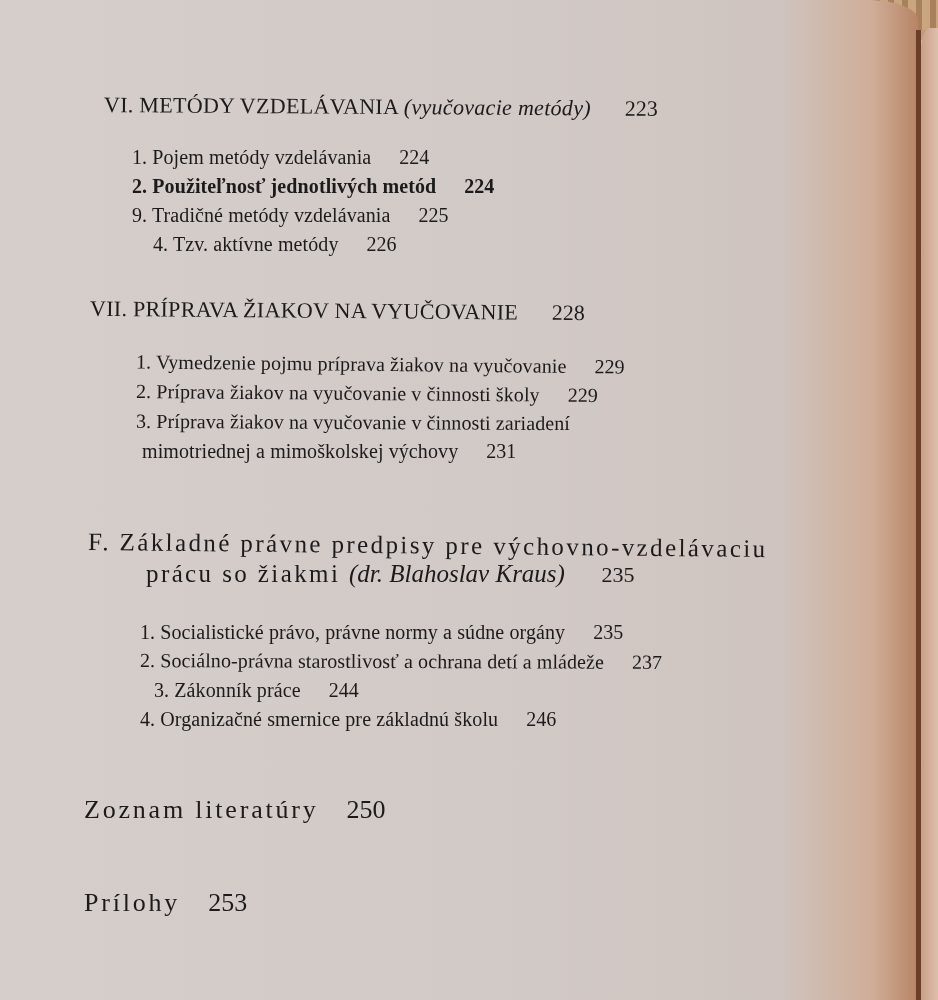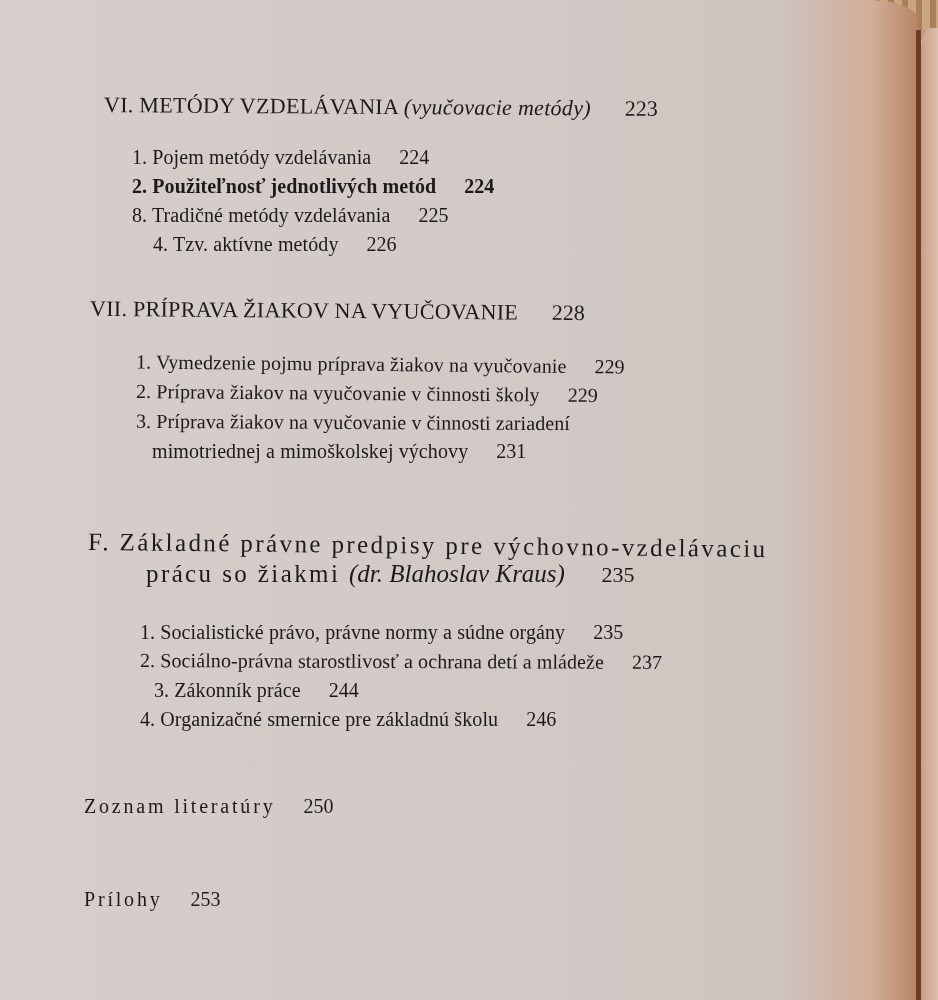--- a/index.html
+++ b/index.html
@@ -28,21 +28,21 @@
     border-top-left-radius: 10px 20px;
   }
   .texture {
     position: absolute; left: 860px; top: 0; width: 78px; height: 30px;
     background: repeating-linear-gradient(90deg, #a8805a 0 6px, #c9a680 6px 14px);
   }
   .line { position: absolute; white-space: nowrap; font-family: "Liberation Serif", "DejaVu Serif", serif; }
   .chap { font-size: 22px; letter-spacing: 0.3px; }
   .item { font-size: 20px; letter-spacing: 0.1px; }
   .part { font-size: 25px; letter-spacing: 2.4px; }
-  .end  { font-size: 20px; letter-spacing: 2.8px; }
+  .end  { font-size: 26px; letter-spacing: 2.8px; }
   .pg   { margin-left: 28px; letter-spacing: 0; }
   .it   { font-style: italic; }
 </style>
 </head>
 <body>
 
 <div class="bg-top"></div>
 <div class="texture"></div>
 <div class="next-page"></div>
 <div class="page"></div>
@@ -53,40 +53,40 @@
   <span class="it">(vyučovacie metódy)</span>
   <span class="pg">223</span>
 </div>
 <div class="line item" style="left:132px;top:146px;">
   <span>1. Pojem metódy vzdelávania</span><span class="pg">224</span>
 </div>
 <div class="line item" style="left:132px;top:175px;font-weight:bold;">
   <span>2. Použiteľnosť jednotlivých metód</span><span class="pg">224</span>
 </div>
 <div class="line item" style="left:132px;top:204px;">
-  <span>8. Tradičné metódy vzdelávania</span><span class="pg">225</span>
+  <span>9. Tradičné metódy vzdelávania</span><span class="pg">225</span>
 </div>
 <div class="line item" style="left:132px;top:233px;margin-left:21px;">
   <span>4. Tzv. aktívne metódy</span><span class="pg">226</span>
 </div>
 
 <div class="line chap" style="left:90px;top:298px;transform:rotate(0.5deg);">
   <span>VII. PRÍPRAVA ŽIAKOV NA VYUČOVANIE</span>
   <span class="pg">228</span>
 </div>
 <div class="line item" style="left:136px;top:353px;transform:rotate(0.6deg);">
   <span>1. Vymedzenie pojmu príprava žiakov na vyučovanie</span><span class="pg">229</span>
 </div>
 <div class="line item" style="left:136px;top:382px;transform:rotate(0.5deg);">
   <span>2. Príprava žiakov na vyučovanie v činnosti školy</span><span class="pg">229</span>
 </div>
 <div class="line item" style="left:136px;top:411px;transform:rotate(0.3deg);">
   <span>3. Príprava žiakov na vyučovanie v činnosti zariadení</span>
 </div>
-<div class="line item" style="left:152px;top:440px;">
+<div class="line item" style="left:142px;top:440px;">
   <span>mimotriednej a mimoškolskej výchovy</span><span class="pg">231</span>
 </div>
 
 <div class="line part" style="left:88px;top:528px;transform:rotate(0.6deg);transform-origin:left center;">
   <span>F. Základné právne predpisy pre výchovno-vzdelávaciu</span>
 </div>
 <div class="line part" style="left:146px;top:560px;">
   <span>prácu so žiakmi</span>
   <span class="it" style="letter-spacing:0;margin-top:35px;">(dr. Blahoslav Kraus)</span>
   <span class="pg" style="font-size:22px;">235</span>

